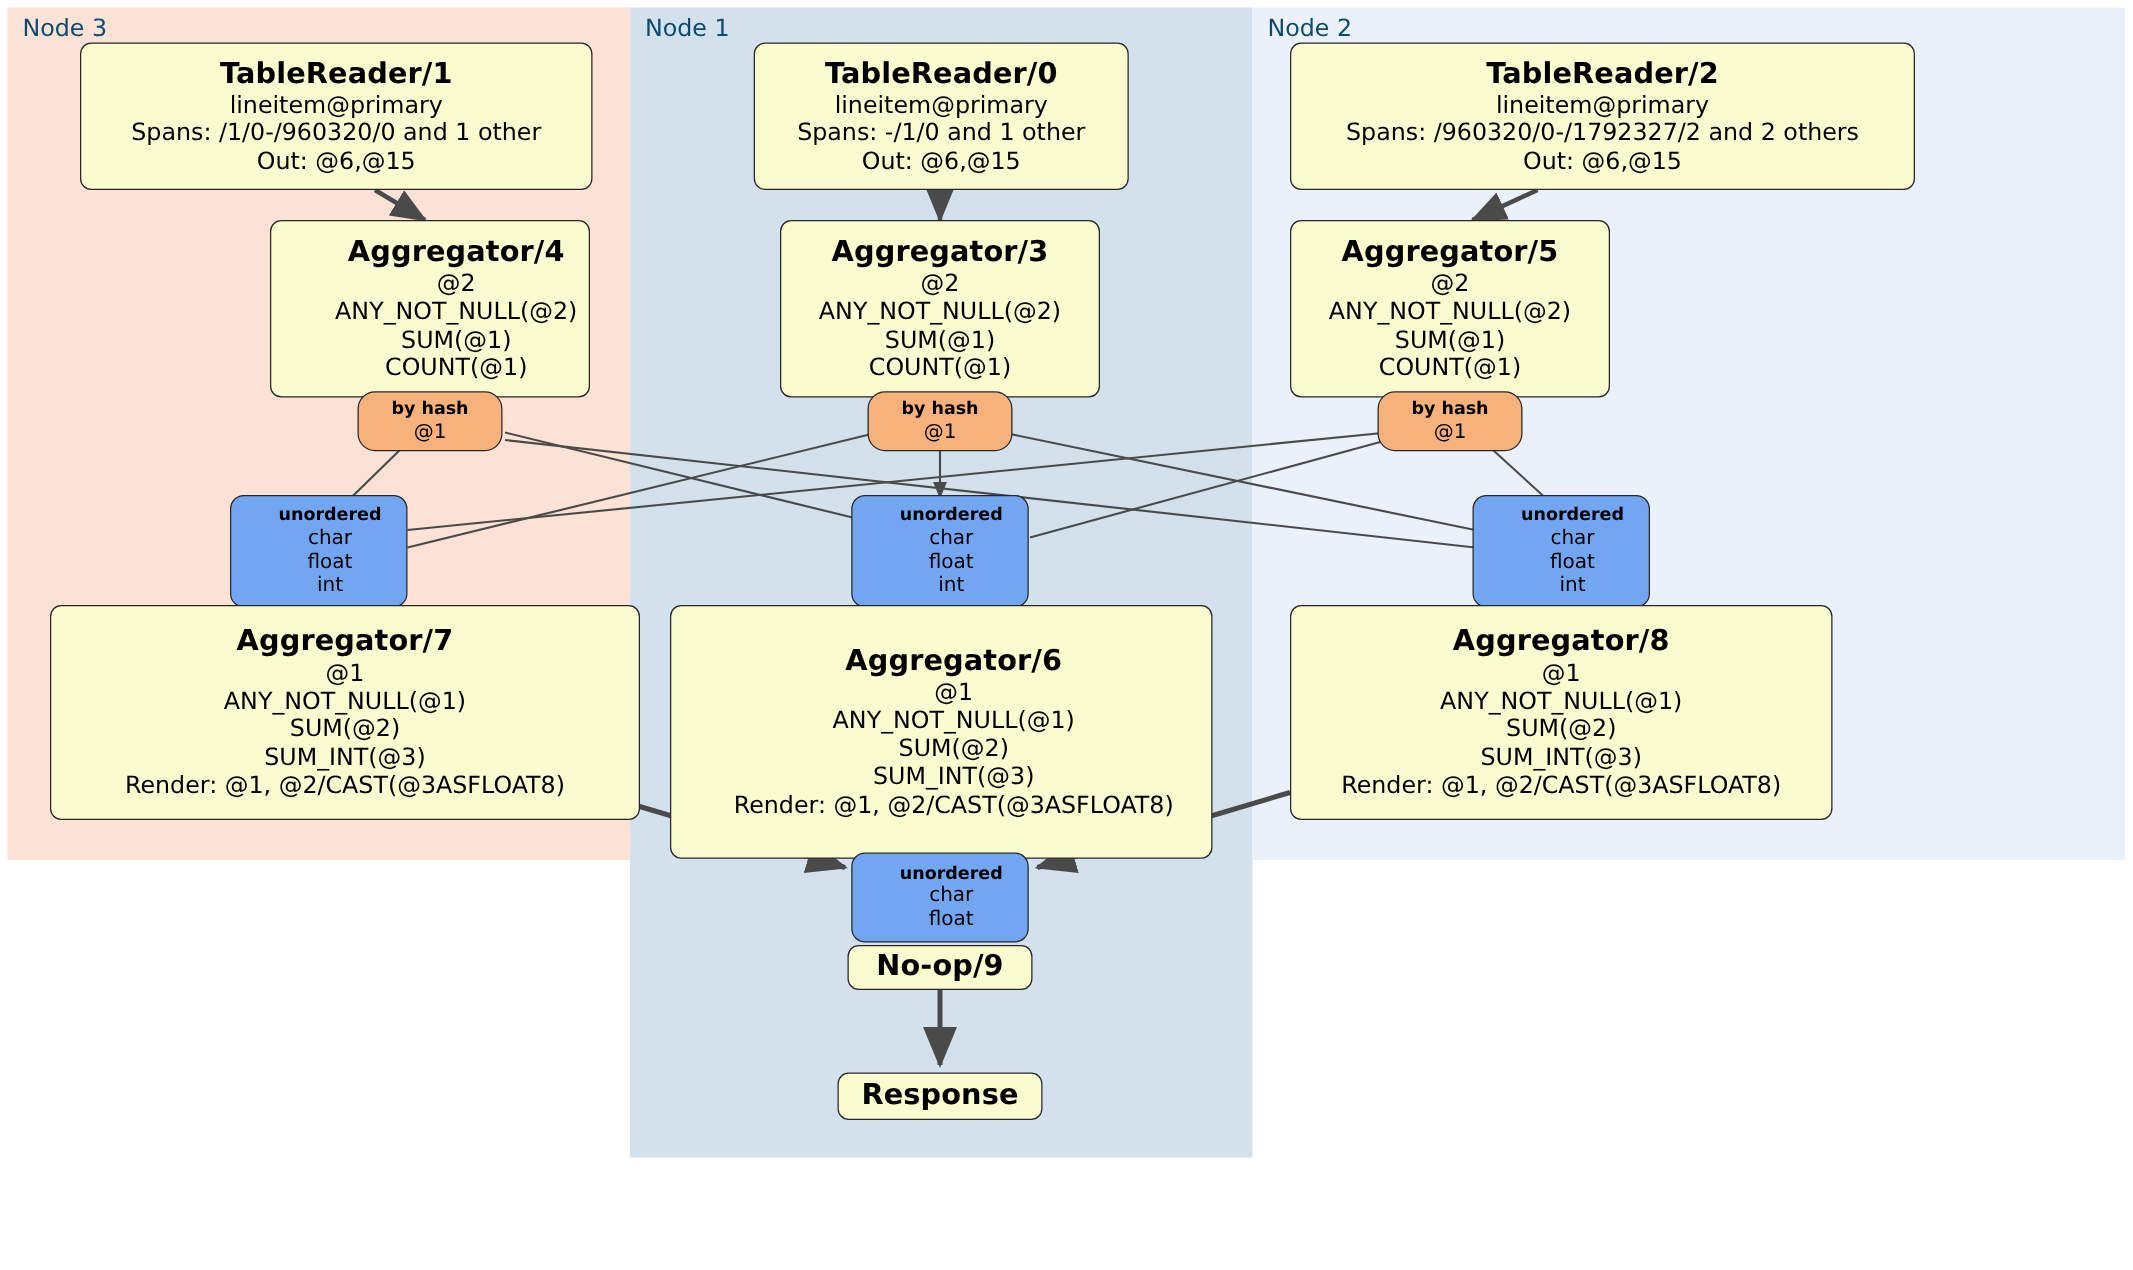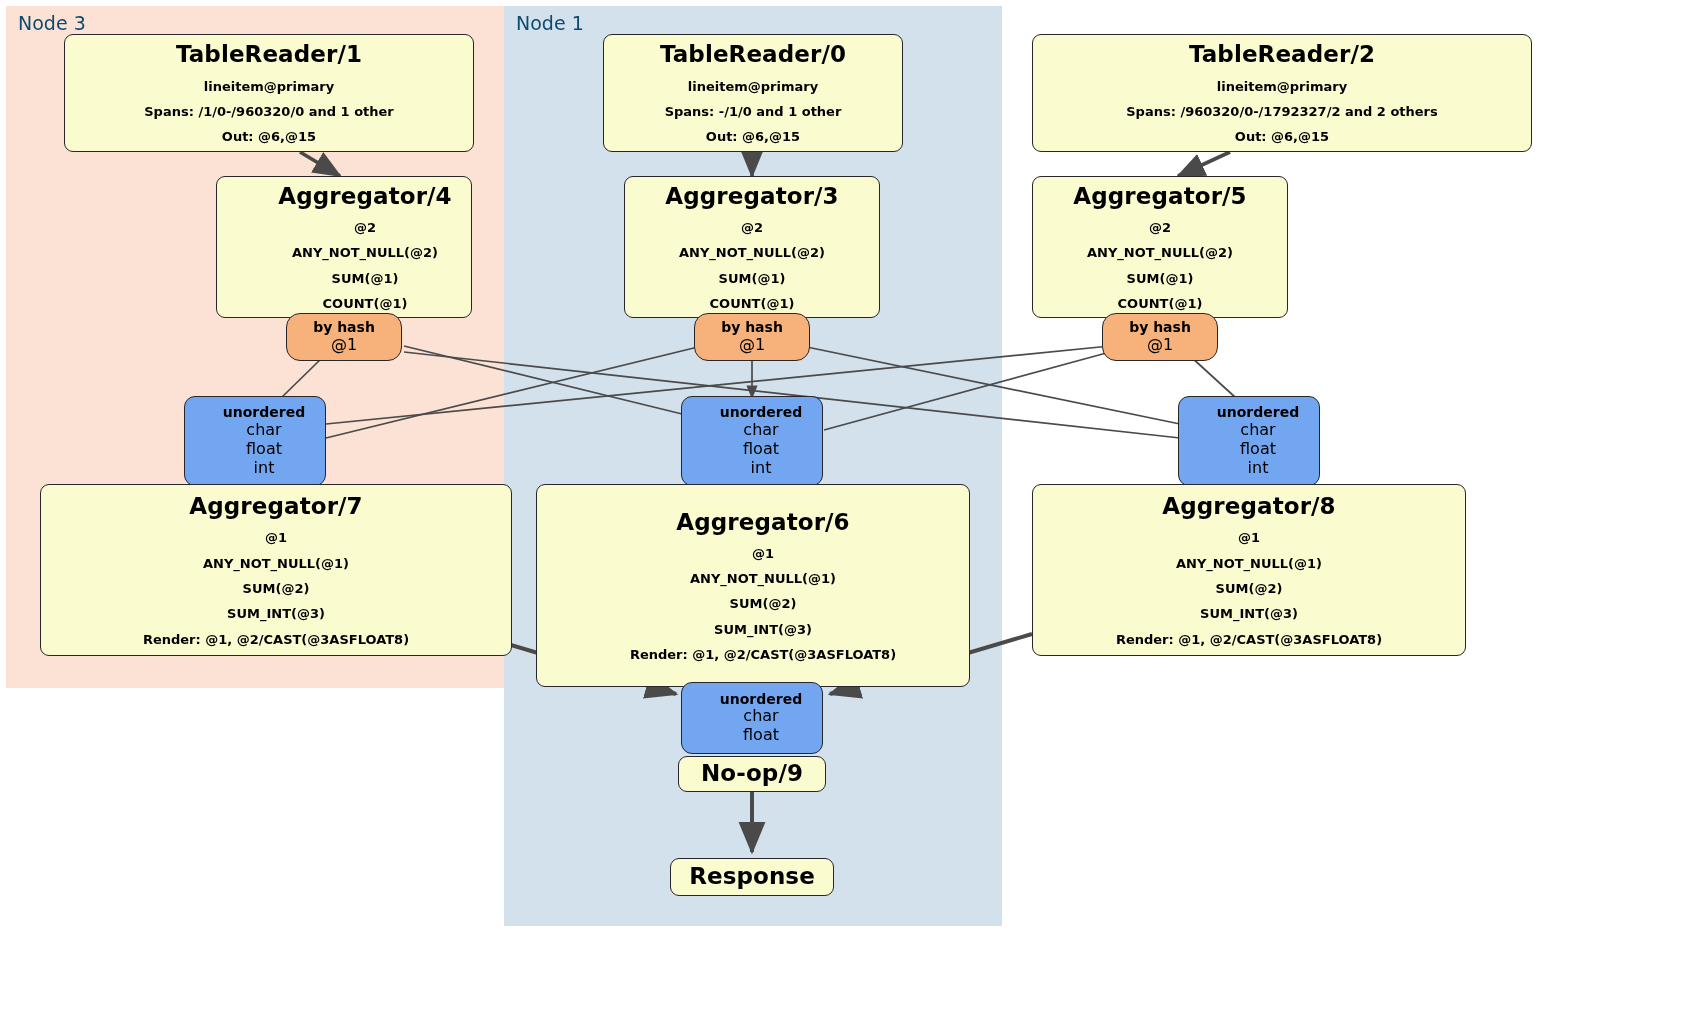--- a/index.html
+++ b/index.html
@@ -25,39 +25,42 @@
 
   
   .box{
     position:absolute;box-sizing:border-box;
     border:1.6px solid #26262b;
     border-radius:9px;
     display:flex;flex-direction:column;align-items:center;justify-content:center;
     text-align:center;
     line-height:1.18;
   }
-  .proc{ background:#fbfbd0;gap:10px; }
+  .proc{ background:#fbfbd0; }
   .router{ background:#f7b27c; border-radius:14px; }
   .sync{ background:#73a6f0; border-radius:11px;padding-left:18px; }
 
   .ttl{font-weight:bold;font-size:23px;color:#000;letter-spacing:.1px;}
   .ttl-sm{font-weight:bold;font-size:14px;color:#000;}
-  .ln{font-size:13px;color:#000;font-weight:bold;}
+  .ln{font-size:19px;color:#000;}
   .ln-sm{font-size:16px;color:#000;}
 </style>
 </head>
 <body>
 
 <div id="stage">
 
   <div class="panel" style="left:6px;top:6px;width:498px;height:682px;background:#fbe2d5;">
     <span class="panel-label">Node 3</span>
   </div>
   <div class="panel" style="left:504px;top:6px;width:498px;height:920px;background:#d3e1ec;">
     <span class="panel-label">Node 1</span>
+  </div>
+  <div class="panel" style="left:1002px;top:6px;width:698px;height:682px;background:#ebf1fb;">
+    <span class="panel-label">Node 2</span>
   </div>
 
   <svg id="edges" viewBox="0 0 1706 1016">
     <defs>
       <marker id="ah" markerWidth="9" markerHeight="9" refX="7.4" refY="3.3" orient="auto" markerUnits="strokeWidth">
         <path d="M0,0 L8,3.3 L0,6.6 z" fill="#4a4a4a"></path>
       </marker>
       <marker id="ahs" markerWidth="10" markerHeight="10" refX="7.6" refY="3.4" orient="auto" markerUnits="strokeWidth">
         <path d="M0,0 L8.2,3.4 L0,6.8 z" fill="#4a4a4a"></path>
       </marker>

